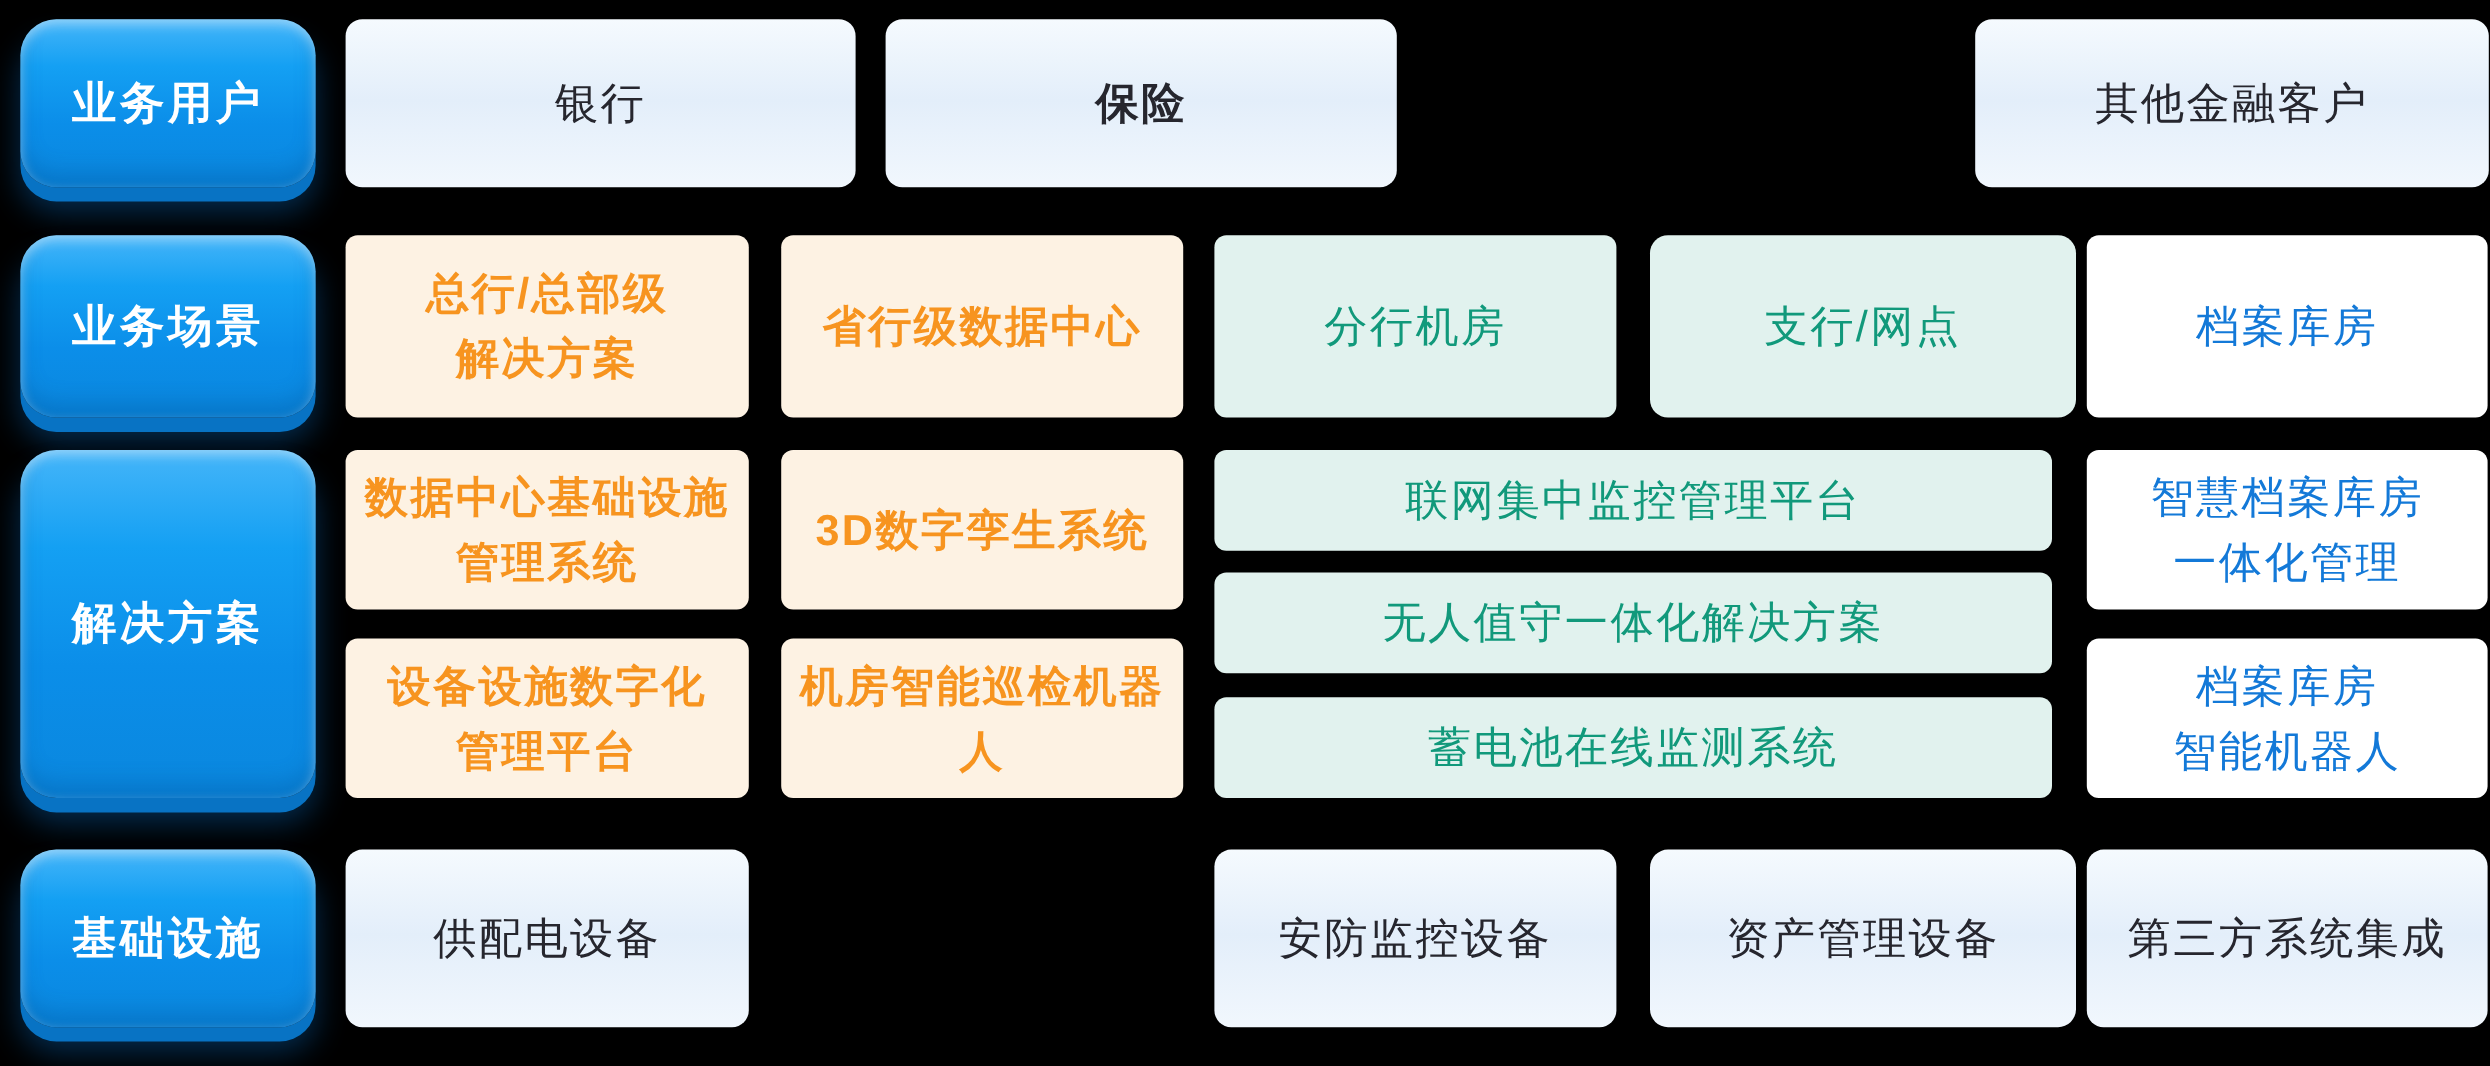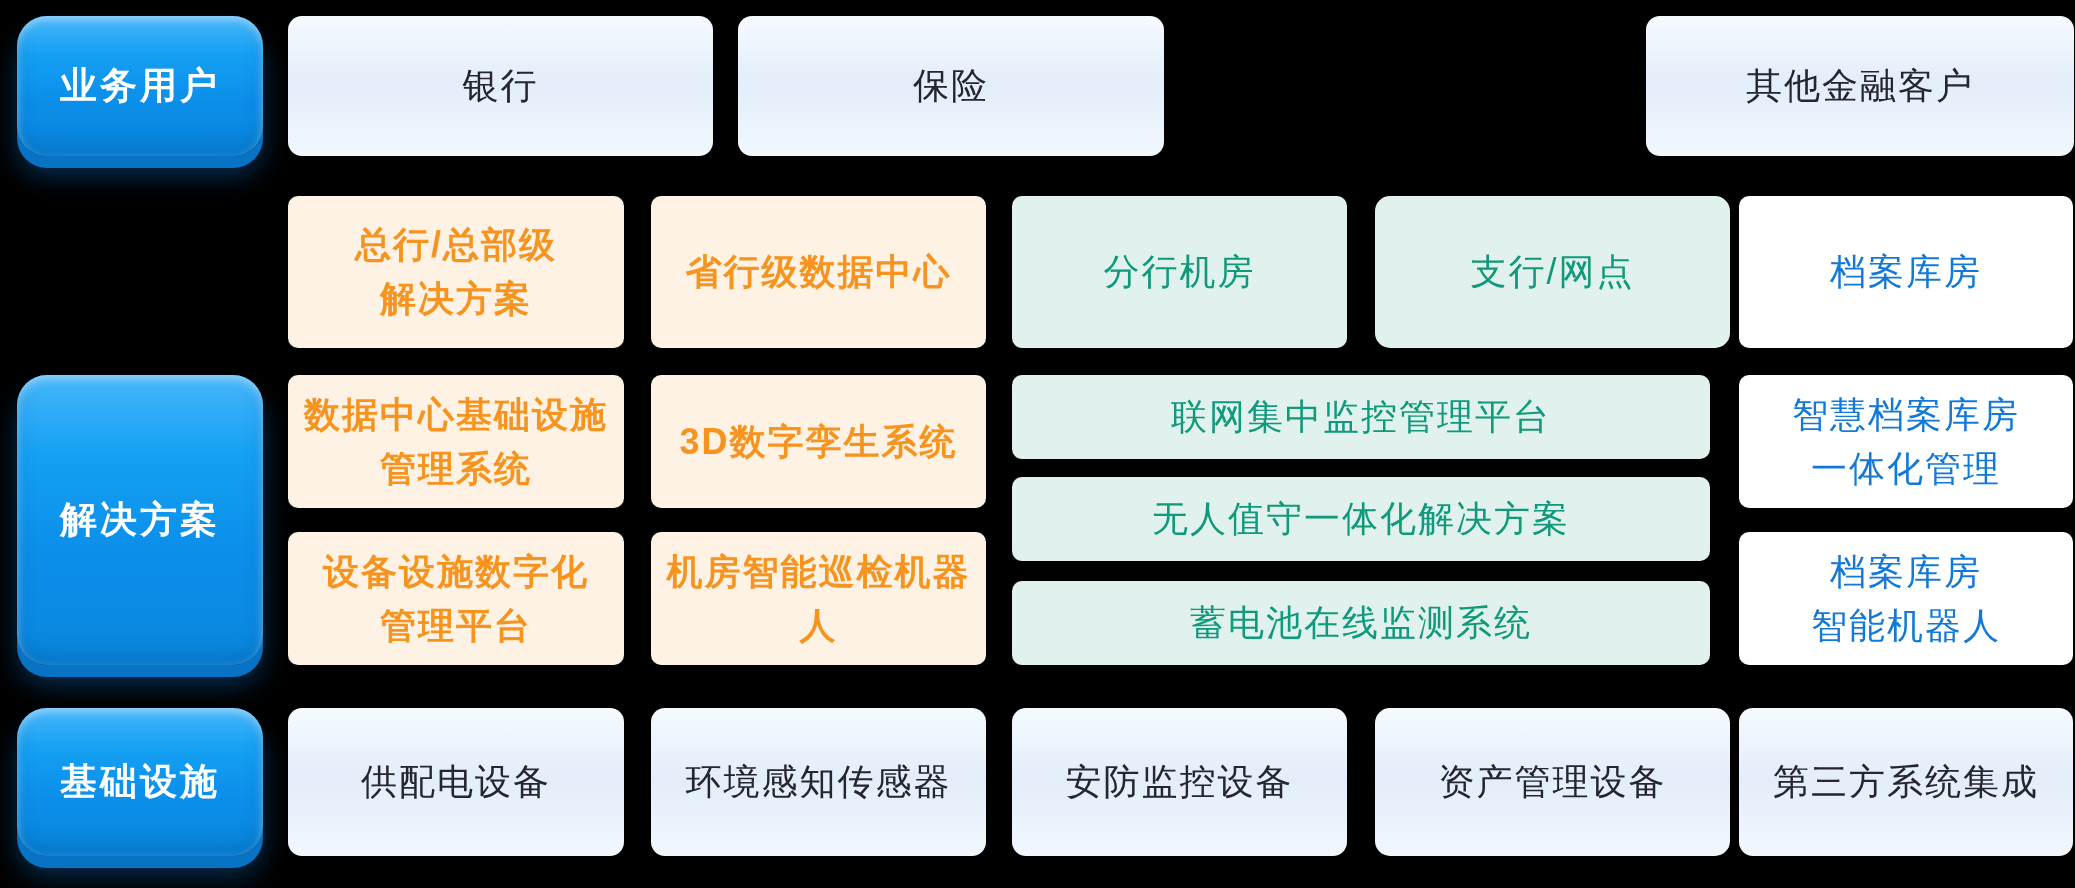--- a/index.html
+++ b/index.html
@@ -34,39 +34,40 @@
     color:#26262e;
   }
   .orange{background:#fdf2e3;color:#f7941f;font-weight:700;}
   .green {background:#e1f2ee;color:#11997b;font-weight:500;text-align:right;}
   .blue  {background:#ffffff;color:#1379d8;font-weight:500;}
 
   
   .c1{left:288px;width:336px;}  .c2{left:651px;width:335px;}
   .c3{left:1012px;width:335px;} .c4{left:1375px;width:355px;border-radius:15px;}
   .c5{left:1739px;width:334px;} .cwide{left:1012px;width:698px;}
-  .r1c1{left:288px;width:425px;text-align:right;}  .r1c2{left:738px;width:426px;}
+  .r1c1{left:288px;width:425px;text-align:right;}  .r1c2{left:738px;width:426px;font-weight:bold;}
   .r1c3{left:1193px;width:424px;} .r1c4{left:1646px;width:428px;}
 
   
   .band1{top:16px;height:140px;}
   .band2{top:196px;height:152px;}
   .band3a{top:375px;height:133px;}
   .band3b{top:532px;height:133px;}
   .g1{top:375px;height:84px;}
   .g2{top:477px;height:84px;}
   .g3{top:581px;height:84px;}
   .band4{top:708px;height:148px;}
 </style>
 </head>
 <body>
 
 <div class="stage">
 
   <div class="row-btn band1">业务用户</div>
+  <div class="row-btn band2">业务场景</div>
   <div class="row-btn" style="top:375px;height:290px;">解决方案</div>
   <div class="row-btn band4">基础设施</div>
 
   <div class="cell light band1 r1c1">银行</div>
   <div class="cell light band1 r1c2">保险</div>
   <div class="cell light band1 r1c4">其他金融客户</div>
 
   <div class="cell orange band2 c1">总行/总部级
 解决方案</div>
   <div class="cell orange band2 c2">省行级数据中心</div>
@@ -82,18 +83,17 @@
   <div class="cell orange band3b c2">机房智能巡检机器人</div>
   <div class="cell green g1 cwide">联网集中监控管理平台</div>
   <div class="cell green g2 cwide">无人值守一体化解决方案</div>
   <div class="cell green g3 cwide">蓄电池在线监测系统</div>
   <div class="cell blue band3a c5">智慧档案库房
 一体化管理</div>
   <div class="cell blue band3b c5">档案库房
 智能机器人</div>
 
   <div class="cell light band4 c1">供配电设备</div>
-  <div class="cell light band4 c2">环境感知传感器</div>
   <div class="cell light band4 c3">安防监控设备</div>
   <div class="cell light band4 c4">资产管理设备</div>
   <div class="cell light band4 c5">第三方系统集成</div>
 
 </div>
 
 </body></html>

